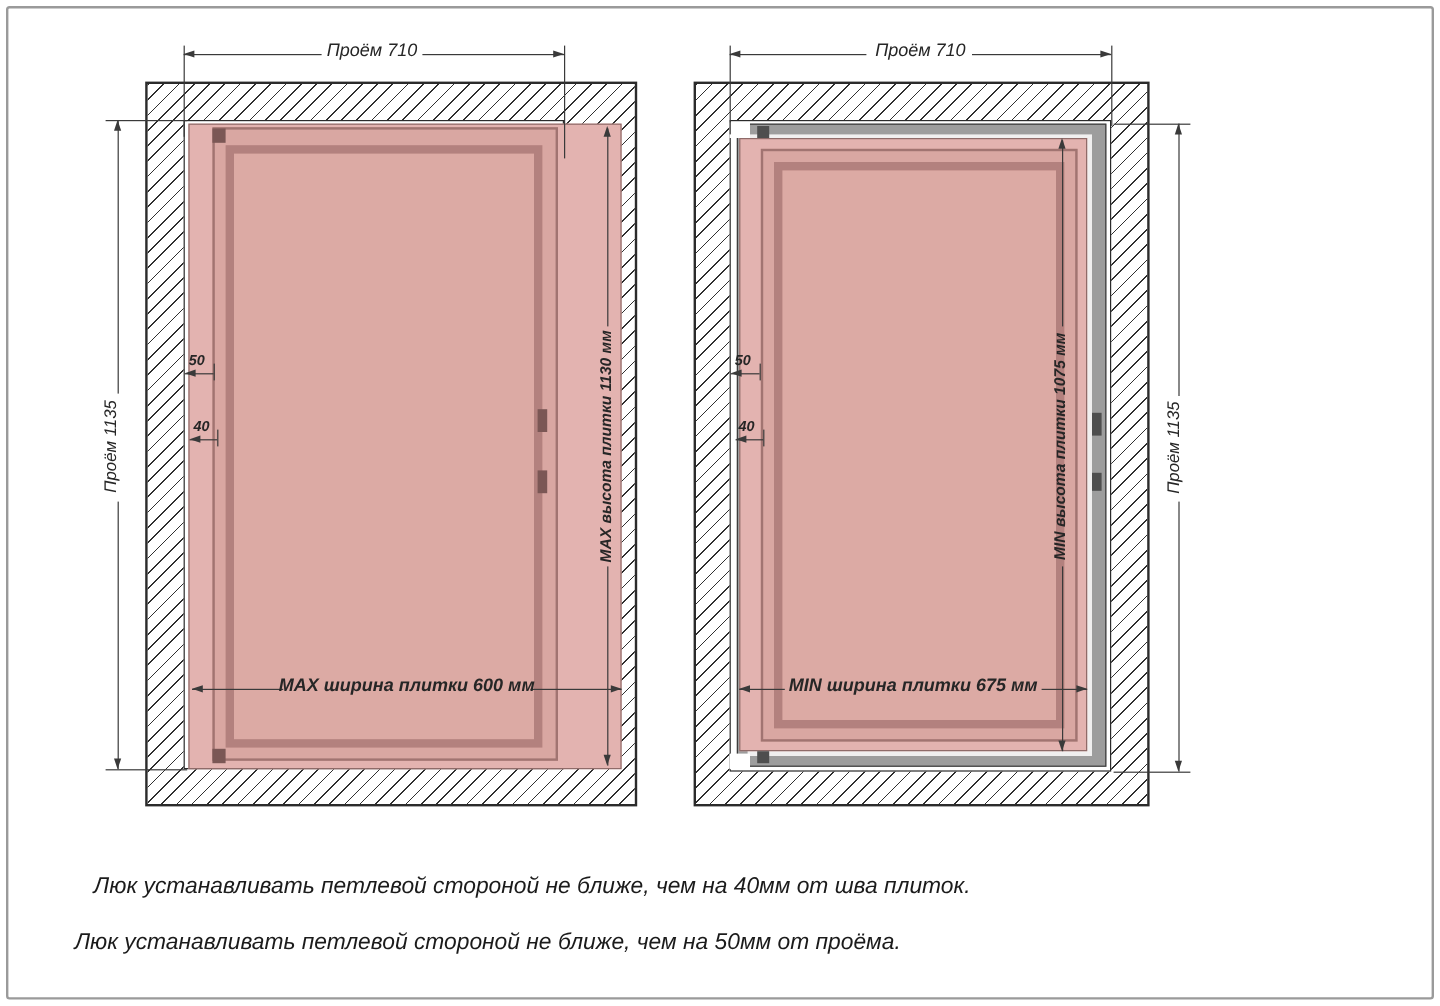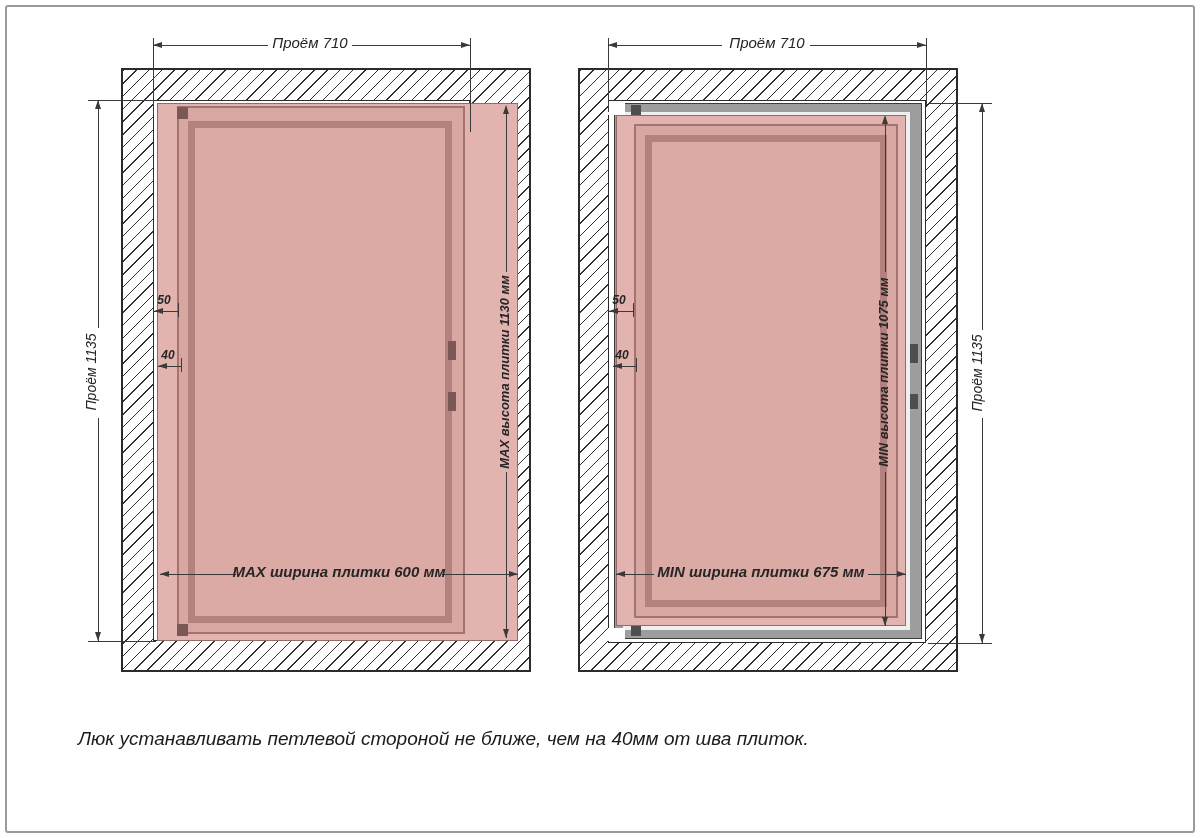--- a/index.html
+++ b/index.html
@@ -138,13 +138,14 @@
     <span class="dt b f13 rot" style="left:884px;top:372px">MIN высота плитки 1075 мм</span>
 
     <div class="abs dl" style="left:616px;top:574px;width:38px;height:1px"></div>
     <div class="abs dl" style="left:868px;top:574px;width:38px;height:1px"></div>
     <div class="abs arrL" style="left:616px;top:571px"></div>
     <div class="abs arrR" style="left:897px;top:571px"></div>
     <span class="dt b" style="left:654px;top:564px;width:214px">MIN ширина плитки 675 мм</span>
   </section>
 
   <p class="note" style="left:78px;top:728px">Люк устанавливать петлевой стороной не ближе, чем на 40мм от шва плиток.</p>
+  <p class="note" style="left:62px;top:775px">Люк устанавливать петлевой стороной не ближе, чем на 50мм от проёма.</p>
 </div>
 
 </body></html>

